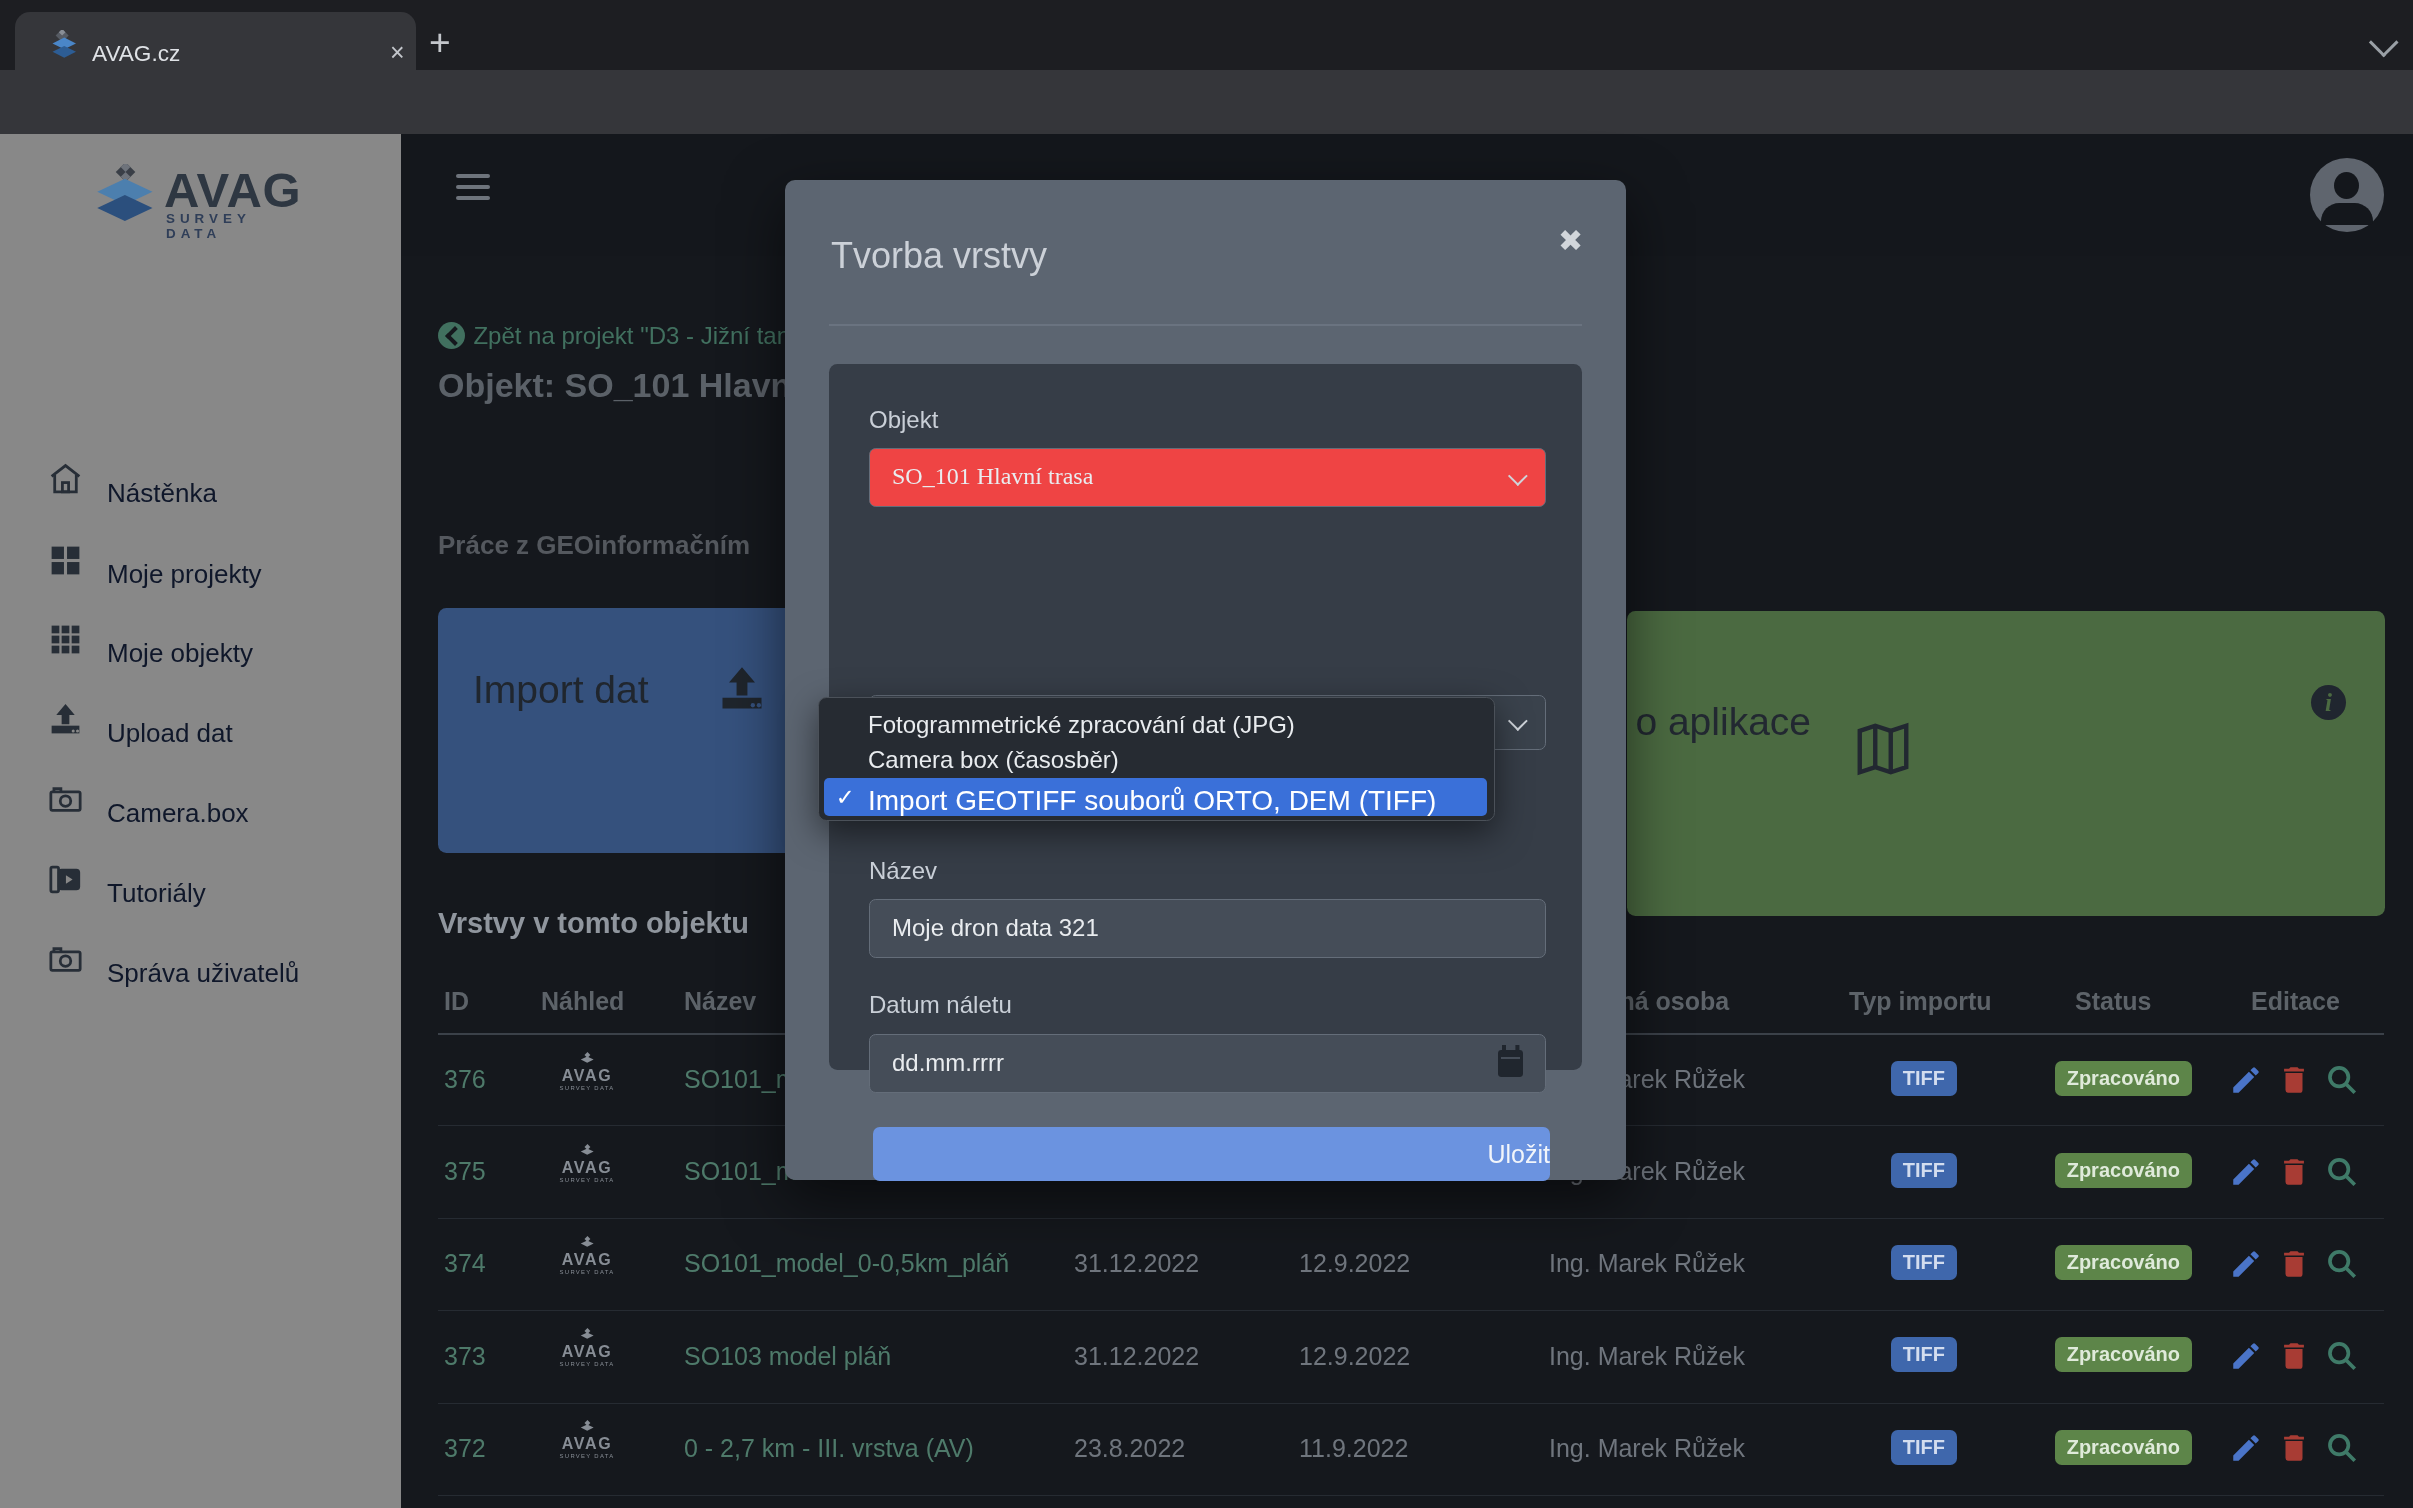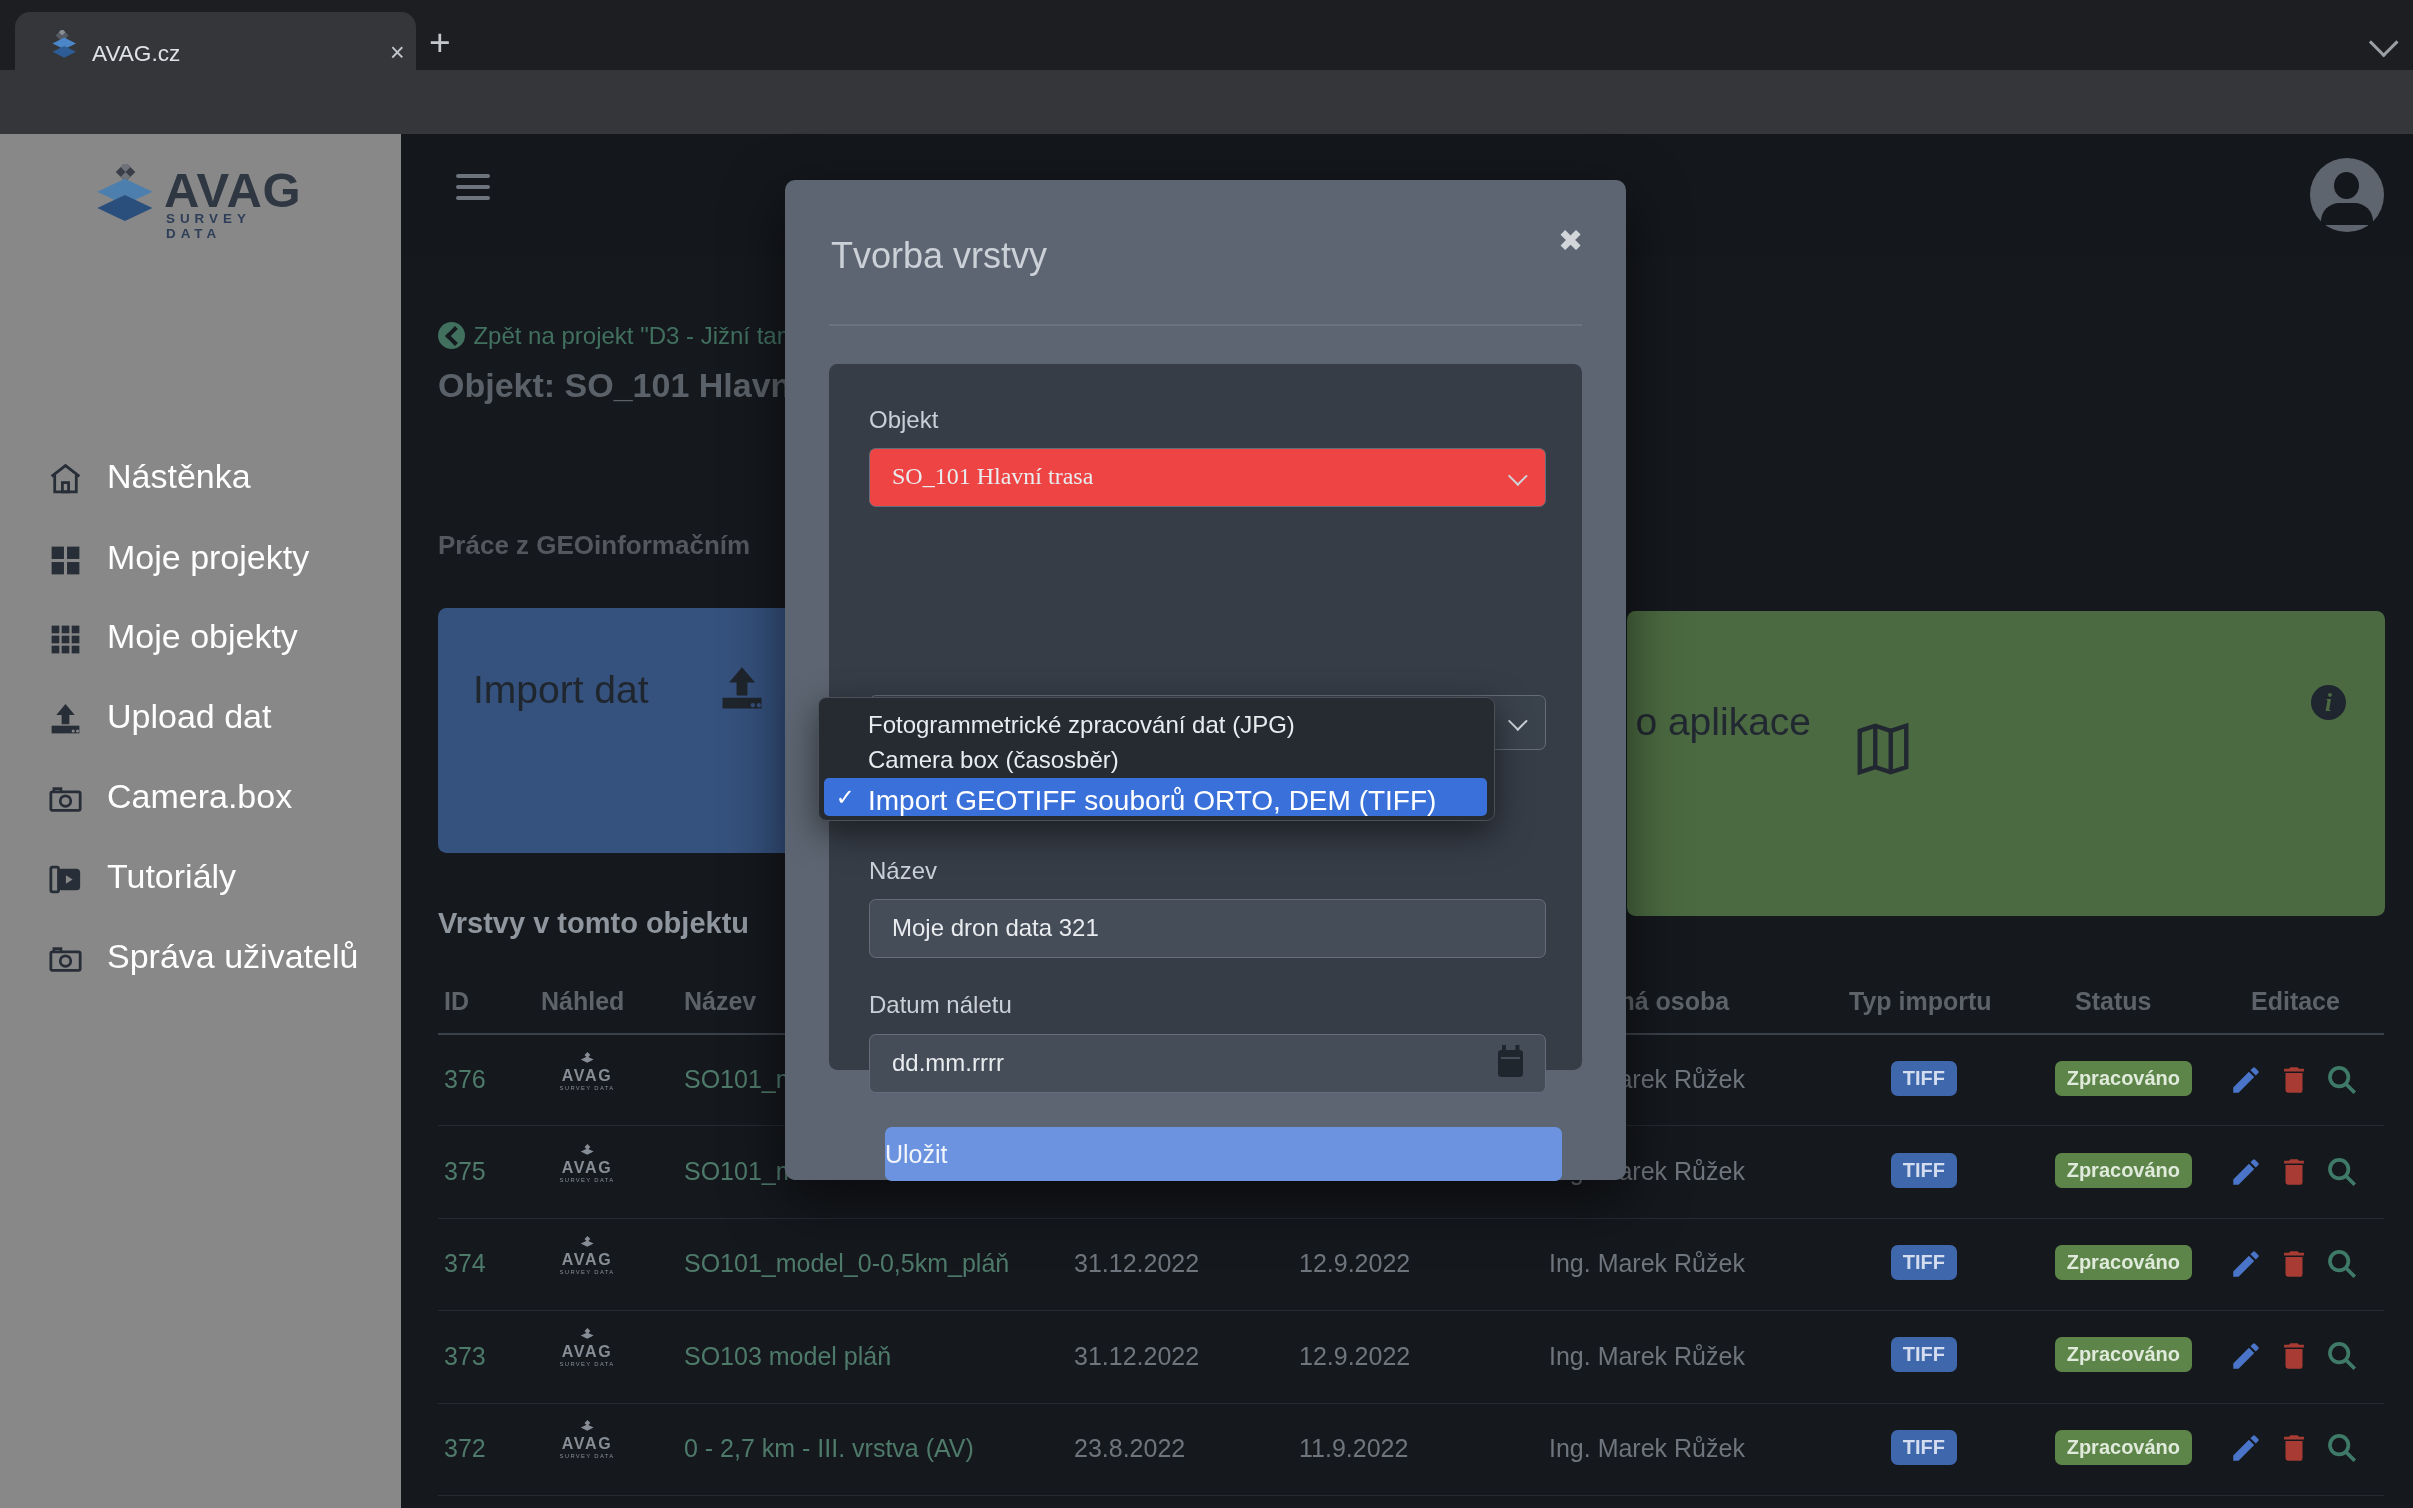--- a/index.html
+++ b/index.html
@@ -34,21 +34,21 @@
   .prof .bd{position:absolute;left:6.7px;top:26px;width:30px;height:15px;border-radius:15px 15px 3.4px 3.4px;background:#fff;}
   .kebab{left:2374px;top:81px;color:#e8eaed;font-size:28.5px;letter-spacing:0;line-height:0.45;}
 
   
   .sidebar{left:0;top:134px;width:401px;height:1374px;background:#888888;}
   .logo{left:94px;top:164px;}
   .logo svg{position:absolute;left:0;top:0;}
   .logo .word{position:absolute;left:70px;top:-1.7px;font-size:49px;font-weight:bold;color:#2e3742;letter-spacing:0.8px;}
   .logo .sub{position:absolute;left:72px;top:47px;font-size:13.4px;letter-spacing:5px;color:#2f3e58;font-weight:bold;}
   .side-item{left:0;height:50px;width:401px;cursor:pointer;}
-  .side-item .lbl{position:absolute;left:107px;top:3px;font-size:34px;color:#ffffff;}
+  .side-item .lbl{position:absolute;left:107px;top:24px;font-size:26px;color:#0f172a;}
   .side-item svg{position:absolute;left:47px;top:6.7px;}
 
   
   .app-header{left:401px;top:134px;width:2013px;height:122px;background:#14171c;}
   .burger{left:456px;top:174px;width:34px;height:32px;cursor:pointer;}
   .burger i{position:absolute;left:0;width:34px;height:4.2px;border-radius:2.5px;background:#6e747c;}
   .burger i:nth-child(1){top:0}.burger i:nth-child(2){top:11px}.burger i:nth-child(3){top:22px}
   .avatar{left:2310px;top:158px;width:74px;height:74px;border-radius:50%;background:#5f656e;cursor:pointer;}
   .avatar .hd{position:absolute;left:24px;top:14.2px;width:25px;height:27px;border-radius:50%;background:#14171c;}
   .avatar .bd{position:absolute;left:11px;top:45px;width:52px;height:22px;border-radius:25px 25px 5px 5px;background:#14171c;}
@@ -93,21 +93,21 @@
   .m-panel{position:absolute;left:44px;top:184px;width:753px;height:706px;background:#363d47;border-radius:8.4px;}
   .m-label{position:absolute;left:40px;font-size:24px;font-weight:normal;color:#c9cfd7;text-align:right;}
   .fld{position:absolute;left:40px;width:677px;height:59px;box-sizing:border-box;border-radius:6.7px;cursor:pointer;}
   .fld .val{position:absolute;left:22px;top:14.2px;font-size:24px;color:#e9ecef;}
   .sel{background:#ef4444;border:1.7px solid #646d79;font-family:Liberation Serif, serif;}
   .inp{background:#454d58;border:1.7px solid #646d79;}
   .chev{position:absolute;right:20px;top:20px;width:11.7px;height:11.7px;border-right:2.5px solid #cfd4da;border-bottom:2.5px solid #cfd4da;transform:rotate(45deg);}
   .cal{position:absolute;right:22px;top:15px;width:25px;height:27px;background:#20262e;border-radius:3.4px;}
   .cal:before{content:"";position:absolute;left:4.2px;top:-5px;width:3.4px;height:6.7px;background:#20262e;box-shadow:13.4px 0 #20262e;}
   .cal:after{content:"";position:absolute;left:3.4px;top:6.7px;width:18.4px;height:2.5px;background:#454d58;}
-  .btn{position:absolute;left:56px;width:677px;height:54px;background:#6b93e0;border-radius:6.7px;text-align:left;cursor:pointer;}
+  .btn{position:absolute;left:44px;width:677px;height:54px;background:#6b93e0;border-radius:6.7px;text-align:right;cursor:pointer;}
   .btn span{font-size:25px;color:#f2f5fa;line-height:54px;}
   .popup{position:absolute;left:-11px;top:333px;width:675px;height:122px;background:#262b32;border:1.7px solid #4b5159;border-radius:8.4px;box-shadow:0 11.7px 34px rgba(0,0,0,.5);}
   .opt{position:absolute;left:49px;font-size:24px;color:#e9ecef;cursor:default;}
   .opt-hl{position:absolute;left:5px;top:80px;width:663px;height:38px;background:#3a70d9;border-radius:5px;}
   .opt-hl .ck{position:absolute;left:11.7px;top:5.9px;font-size:22.6px;color:#fff;}
   .opt-hl .tx{position:absolute;left:44px;top:6.7px;font-size:28px;color:#fff;white-space:nowrap;}
   .ghost-sel{position:absolute;left:40px;top:331px;width:677px;height:55px;background:#3a424c;border:1.7px solid #646d79;border-radius:6.7px;box-sizing:border-box;}
 </style>
 </head>
 <body>

